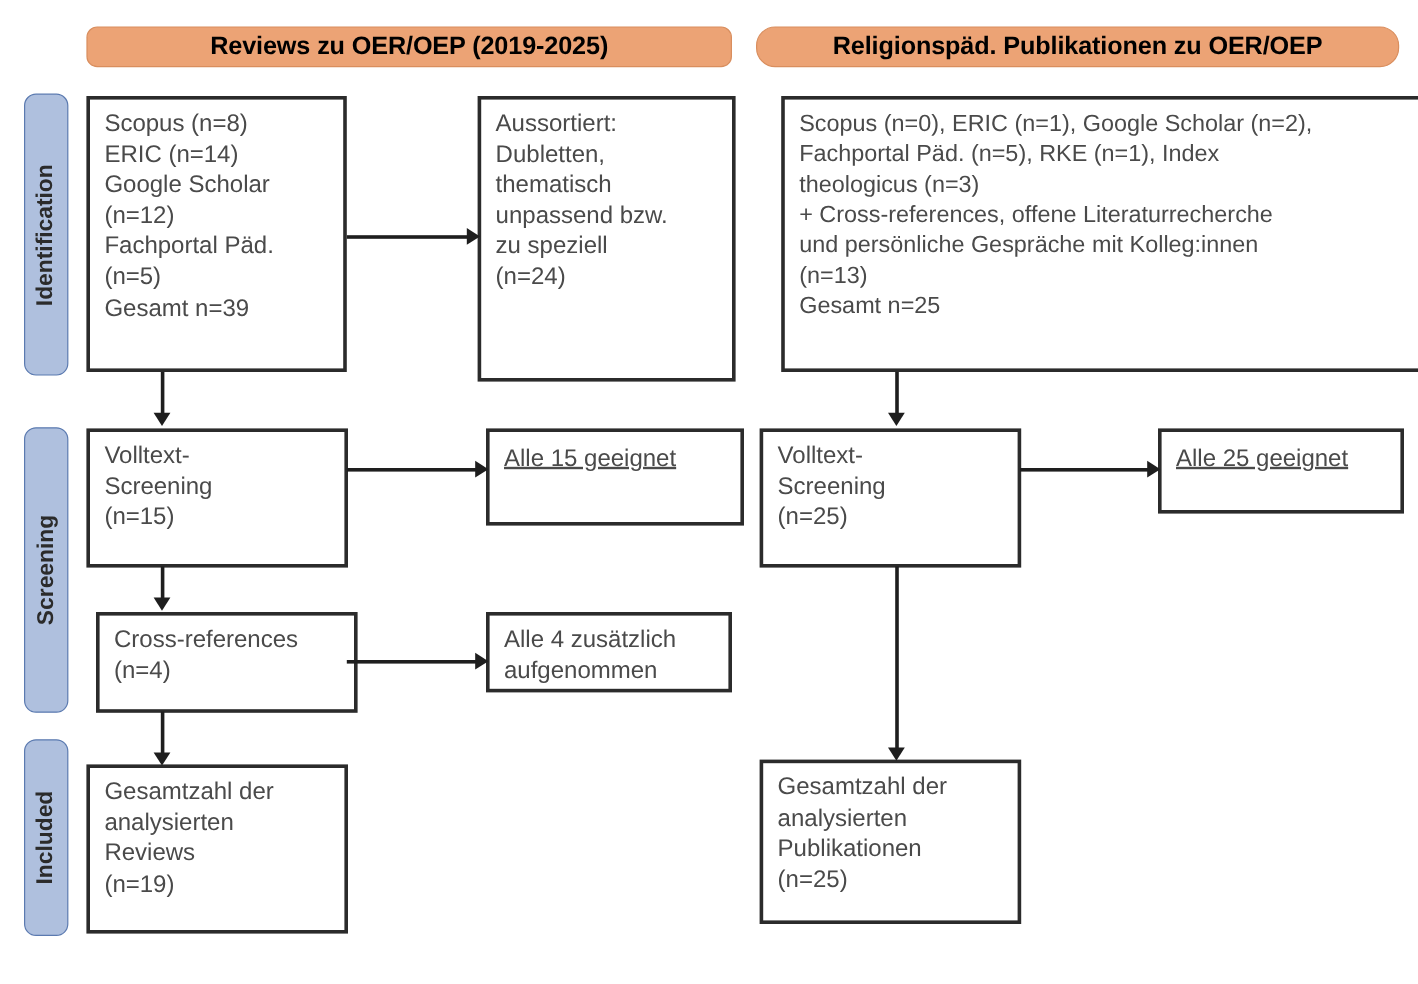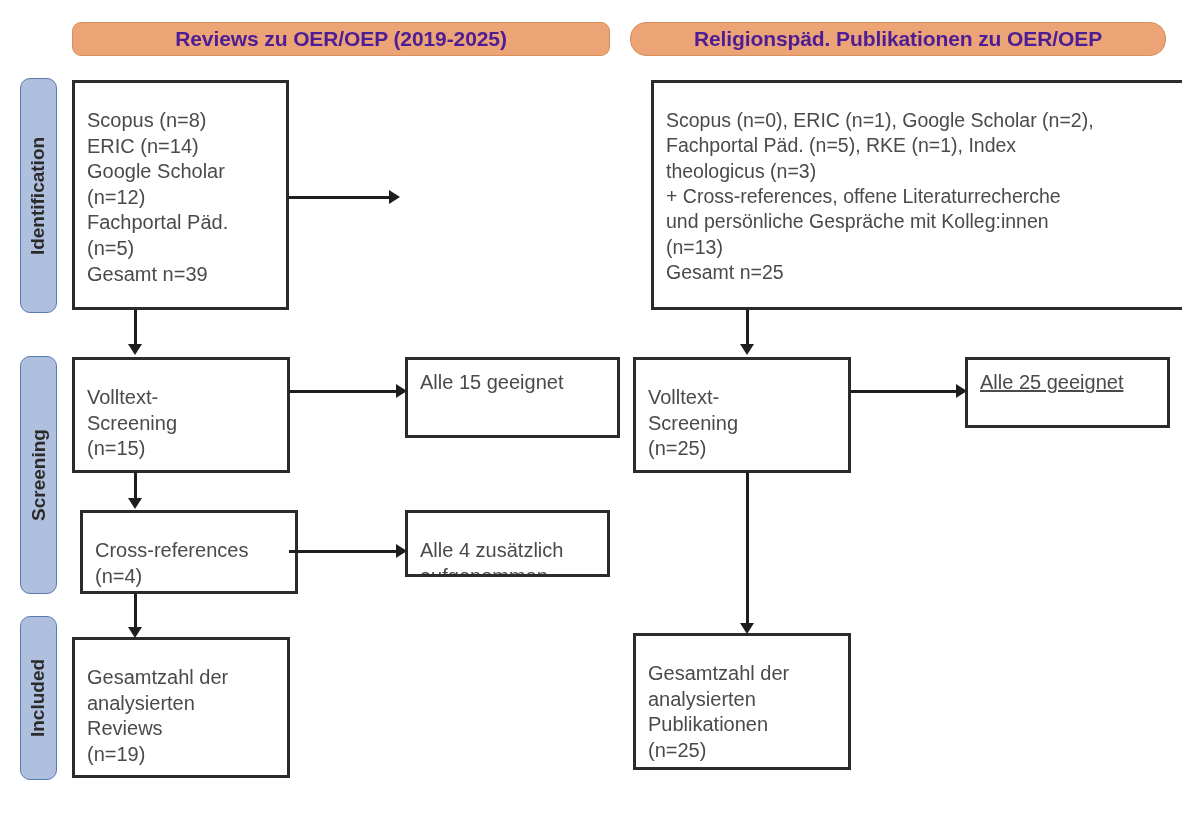--- a/index.html
+++ b/index.html
@@ -21,21 +21,21 @@
   
   .col-header {
     position: absolute;
     background: #ECA375;
     border: 1.5px solid #D98E5E;
     border-radius: 9px;
     box-sizing: border-box;
     display: flex;
     align-items: center;
     justify-content: center;
-    color: #4c1d95;
+    color: #000000;
     font-size: 21px;
     font-weight: bold;
     letter-spacing: -0.1px;
     white-space: nowrap;
   }
 
   
   .stage-pill {
     position: absolute;
     background: #AFC0DE;
@@ -54,21 +54,21 @@
     color: #2b2b2b;
     letter-spacing: 0px;
   }
 
   
   .box {
     position: absolute;
     background: #ffffff;
     border: 3px solid #2b2b2b;
     box-sizing: border-box;
-    padding: 25px 10px 6px 12px;
+    padding: 8px 10px 6px 12px;
     font-size: 20px;
     line-height: 1.28;
     color: #4a4a4a;
     white-space: pre-line;
     overflow: hidden;
   }
   .box.wide-text { font-size: 19.5px; line-height: 1.30; }
 
   
   .vline {
@@ -122,26 +122,32 @@
   </div>
 
   <div class="box" style="left:72px; top:80px; width:217px; height:230px;">Scopus (n=8)
 ERIC (n=14)
 Google Scholar
 (n=12)
 Fachportal Päd.
 (n=5)
 Gesamt n=39</div>
 
+  <div class="box" style="left:398px; top:80px; width:215px; height:238px;">Aussortiert:
+Dubletten,
+thematisch
+unpassend bzw.
+zu speziell
+(n=24)</div>
 
   <div class="box" style="left:72px; top:357px; width:218px; height:116px;">Volltext-
 Screening
 (n=15)</div>
 
-  <div class="box" style="left:405px; top:357px; width:215px; height:81px; padding-top:10px;">Alle 15 geeignet</div>
+  <div class="box" style="left:405px; top:357px; width:215px; height:81px; padding-top:10px;text-decoration:underline;">Alle 15 geeignet</div>
 
   <div class="box" style="left:80px; top:510px; width:218px; height:84px;">Cross-references
 (n=4)</div>
 
   <div class="box" style="left:405px; top:510px; width:205px; height:67px;">Alle 4 zusätzlich
 aufgenommen</div>
 
   <div class="box" style="left:72px; top:637px; width:218px; height:141px;">Gesamtzahl der
 analysierten
 Reviews

